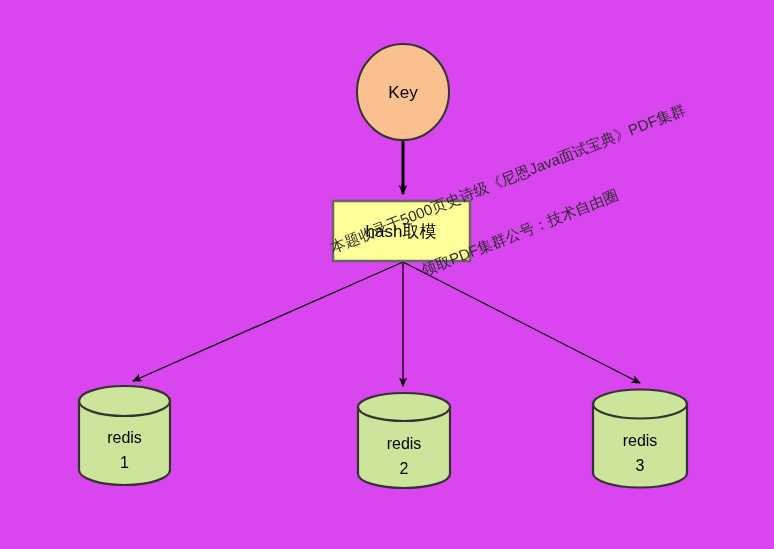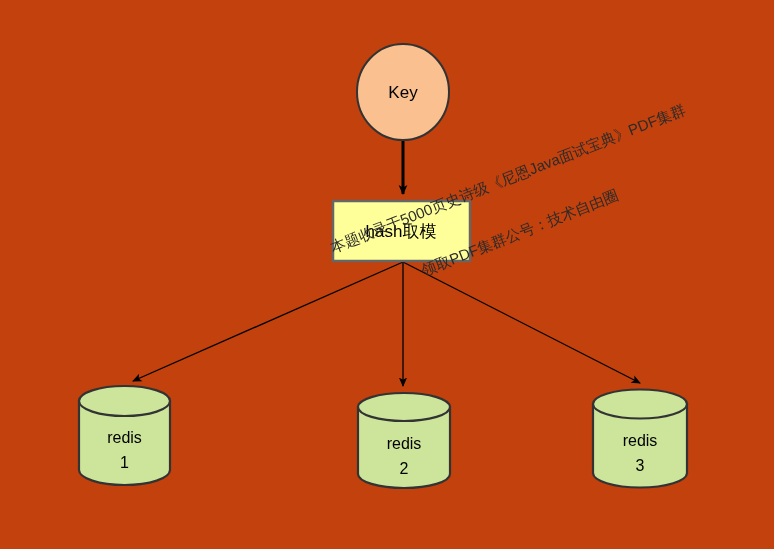--- a/index.html
+++ b/index.html
@@ -10,21 +10,21 @@
   body {
     width: 774px;
     height: 549px;
     overflow: hidden;
     font-family: "Liberation Sans", "DejaVu Sans", sans-serif;
   }
   #diagram-root {
     position: relative;
     width: 774px;
     height: 549px;
-    background: #c2410c;
+    background: #d946ef;
     text-decoration: underline;
   }
   svg.canvas {
     position: absolute;
     top: 0;
     left: 0;
     width: 774px;
     height: 549px;
   }
   .node-label {

